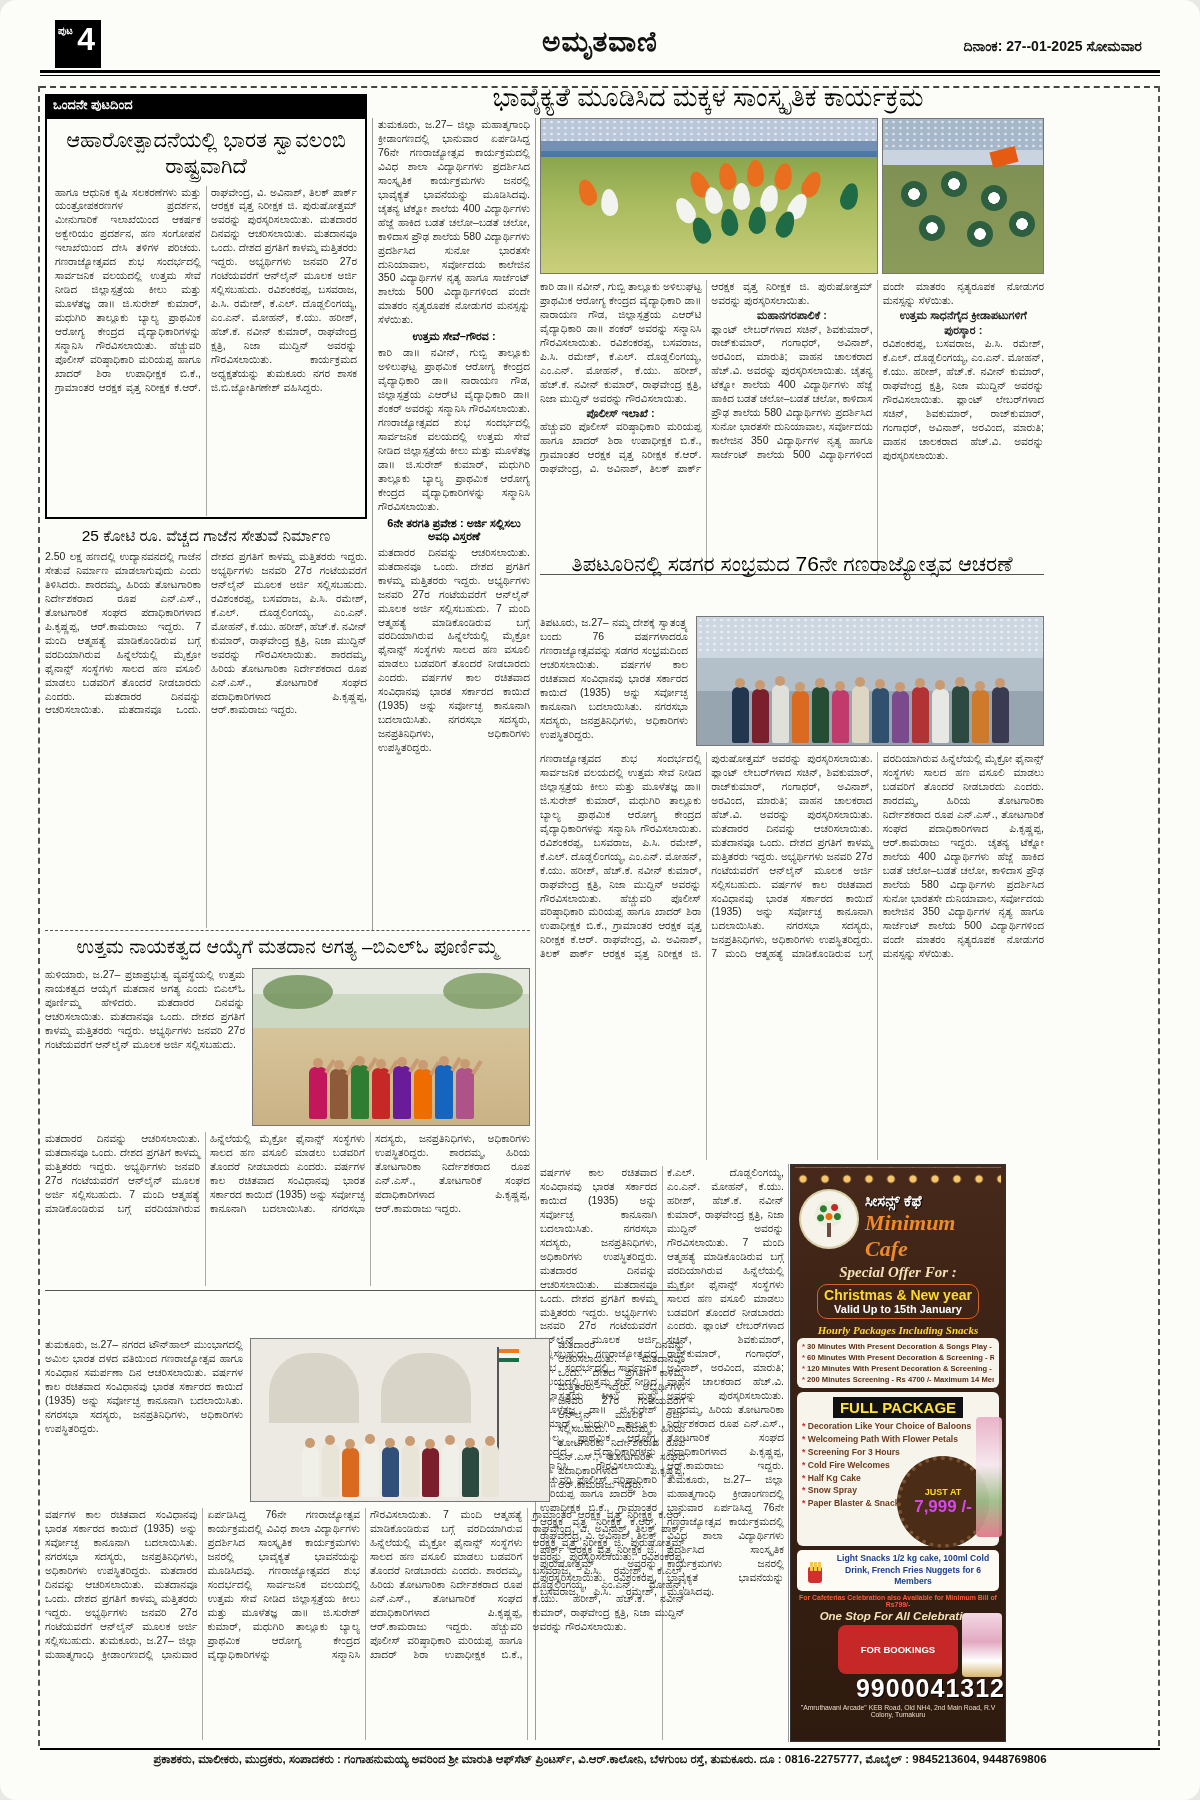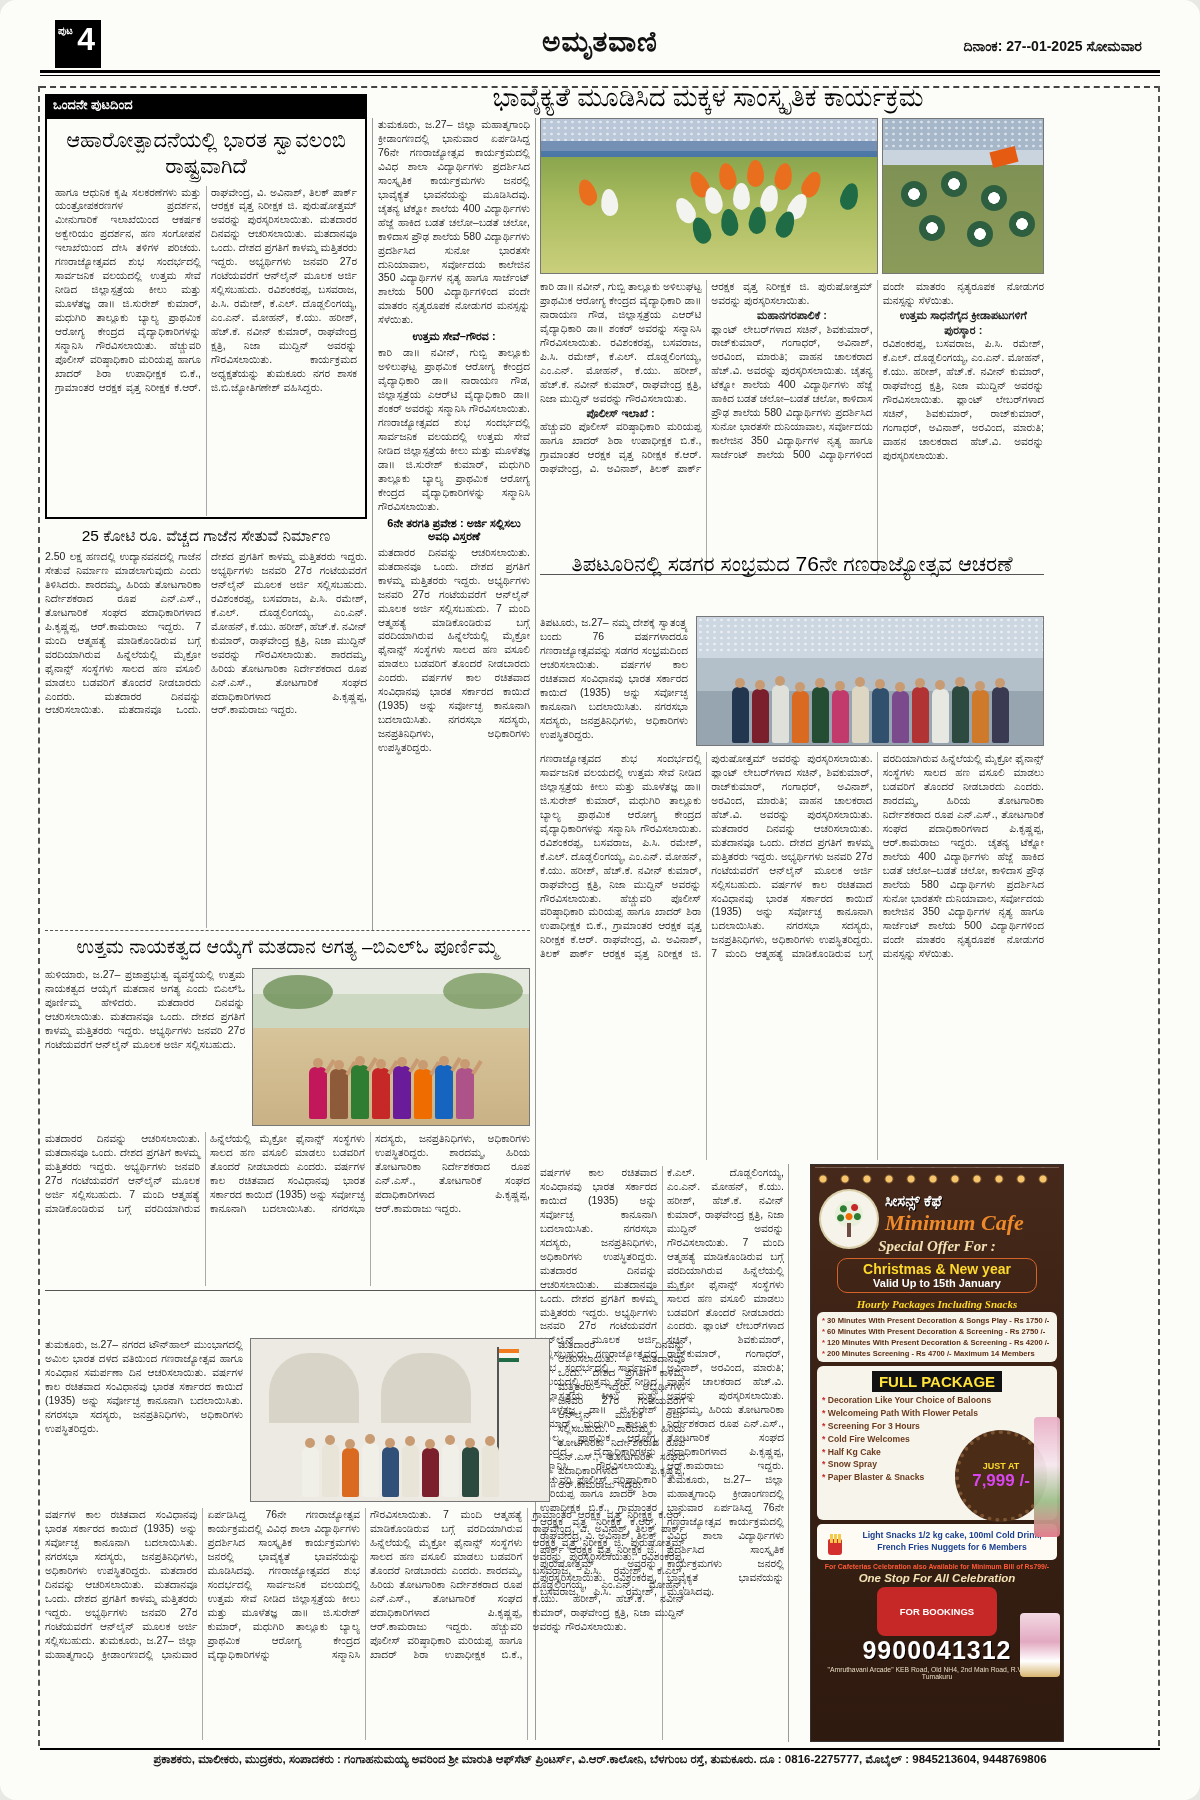--- a/index.html
+++ b/index.html
@@ -34,21 +34,21 @@
   
   .photo{overflow:hidden;border:1px solid #777;box-sizing:border-box;}
   .dots{position:absolute;left:0;right:0;background-image:radial-gradient(circle,#ffffff 1px,transparent 1.7px);
         background-size:7px 6px;opacity:.55;}
   .petal{position:absolute;width:17px;height:27px;border-radius:50% 50% 50% 50%/62% 62% 38% 38%;}
   .person{position:relative;display:inline-block;border-radius:6px 6px 2px 2px;background:var(--c,#334);}
   .person::before{content:"";position:absolute;top:-9px;left:50%;margin-left:-5px;width:10px;height:10px;border-radius:50%;background:#c99b72;}
   .arm::after{content:"";position:absolute;right:-5px;top:-8px;width:4px;height:15px;background:#c99b72;transform:rotate(32deg);}
   .prow{position:absolute;left:0;right:0;display:flex;align-items:flex-end;justify-content:center;gap:3px;}
   
-  .ad{left:810px;top:1164px;width:254px;height:578px;background:linear-gradient(180deg,#46291a 0%,#3a2114 40%,#2f1a0f 100%);
+  .ad{left:790px;top:1164px;width:216px;height:578px;background:linear-gradient(180deg,#46291a 0%,#3a2114 40%,#2f1a0f 100%);
       border:1px solid #333;box-sizing:border-box;color:#fff;overflow:hidden;}
   .lights{height:16px;margin:2px 4px 0;background-image:radial-gradient(circle at 8px 11px,#f6c46a 3px,rgba(246,196,106,.25) 4px,transparent 5px);
           background-size:22px 16px;border-top:1px solid rgba(255,255,255,.25);}
   .ad-logo{position:absolute;left:10px;top:26px;width:56px;height:56px;border-radius:50%;background:#f6f3ea;
            box-shadow:0 0 0 2px #d9cfa9;}
   .ad-logo i{position:absolute;left:14px;top:10px;width:28px;height:26px;border-radius:50%;
      background:radial-gradient(circle at 30% 30%,#2e7d32 3px,transparent 4px),radial-gradient(circle at 70% 25%,#c62828 3px,transparent 4px),
      radial-gradient(circle at 50% 60%,#ef6c00 3px,transparent 4px),radial-gradient(circle at 20% 65%,#2e7d32 3px,transparent 4px),
      radial-gradient(circle at 80% 60%,#2e7d32 3px,transparent 4px),#e8f0dc;}
   .ad-logo b{position:absolute;left:26px;top:32px;width:4px;height:14px;background:#6d4c41;}
@@ -74,21 +74,21 @@
   .burst .pr{font-size:17px;font-weight:bold;color:#d946ef;}
   .snackstrip{margin:4px 6px 0;background:#fdfbf3;border-radius:5px;display:flex;align-items:center;padding:3px 4px;}
   .fries{width:30px;height:30px;position:relative;flex:0 0 30px;}
   .fries i{position:absolute;left:7px;bottom:2px;width:14px;height:16px;background:#d32f2f;border-radius:2px 2px 3px 3px;}
   .fries b{position:absolute;left:9px;bottom:14px;width:2.5px;height:9px;background:#f7c948;box-shadow:4px 0 0 #f7c948,8px 0 0 #f7c948;}
   .snackstrip .tx{font-size:8.6px;font-weight:bold;color:#1a3f8f;text-align:center;flex:1;line-height:1.35;}
   .ad-rednote{margin:3px 6px 0;font-size:6.9px;font-weight:bold;color:#ff5a36;text-align:center;}
   .onestop{margin:2px 0 0;text-align:center;font-size:11.5px;font-weight:bold;font-style:italic;color:#f3e2b5;}
   .bookings{margin:3px auto 0;width:120px;text-align:center;background:#c62828;border-radius:8px;font-size:9.5px;
             font-weight:bold;padding:19px 0;}
-  .ad-phone{text-align:center;font-size:25px;font-weight:bold;color:#fff;letter-spacing:1px;text-shadow:1px 1px 0 #000;}
+  .ad-phone{text-align:right;font-size:25px;font-weight:bold;color:#fff;letter-spacing:1px;text-shadow:1px 1px 0 #000;}
   .ad-addr{margin:1px 4px 0;text-align:center;font-size:6.8px;color:#e8dcc2;}
   .ad-side1{position:absolute;right:3px;top:252px;width:26px;height:120px;border-radius:4px;
             background:linear-gradient(180deg,#e9b0c6,#f6e7ee 40%,#9fbf8a 70%,#e2788a);opacity:.95;}
   .ad-side2{position:absolute;right:3px;bottom:64px;width:40px;height:64px;border-radius:4px;
             background:linear-gradient(180deg,#f3d9e4,#e2a9c0 45%,#ffffff 75%,#d7b56f);}
   
   .footrule{left:40px;right:40px;top:1748px;border-top:2px solid #000;}
   .foot1{left:40px;right:40px;top:1753px;text-align:center;font-size:11.5px;font-weight:bold;}
   .foot2{left:40px;right:40px;top:1772px;text-align:center;font-size:11.5px;font-weight:bold;}
 </style>

